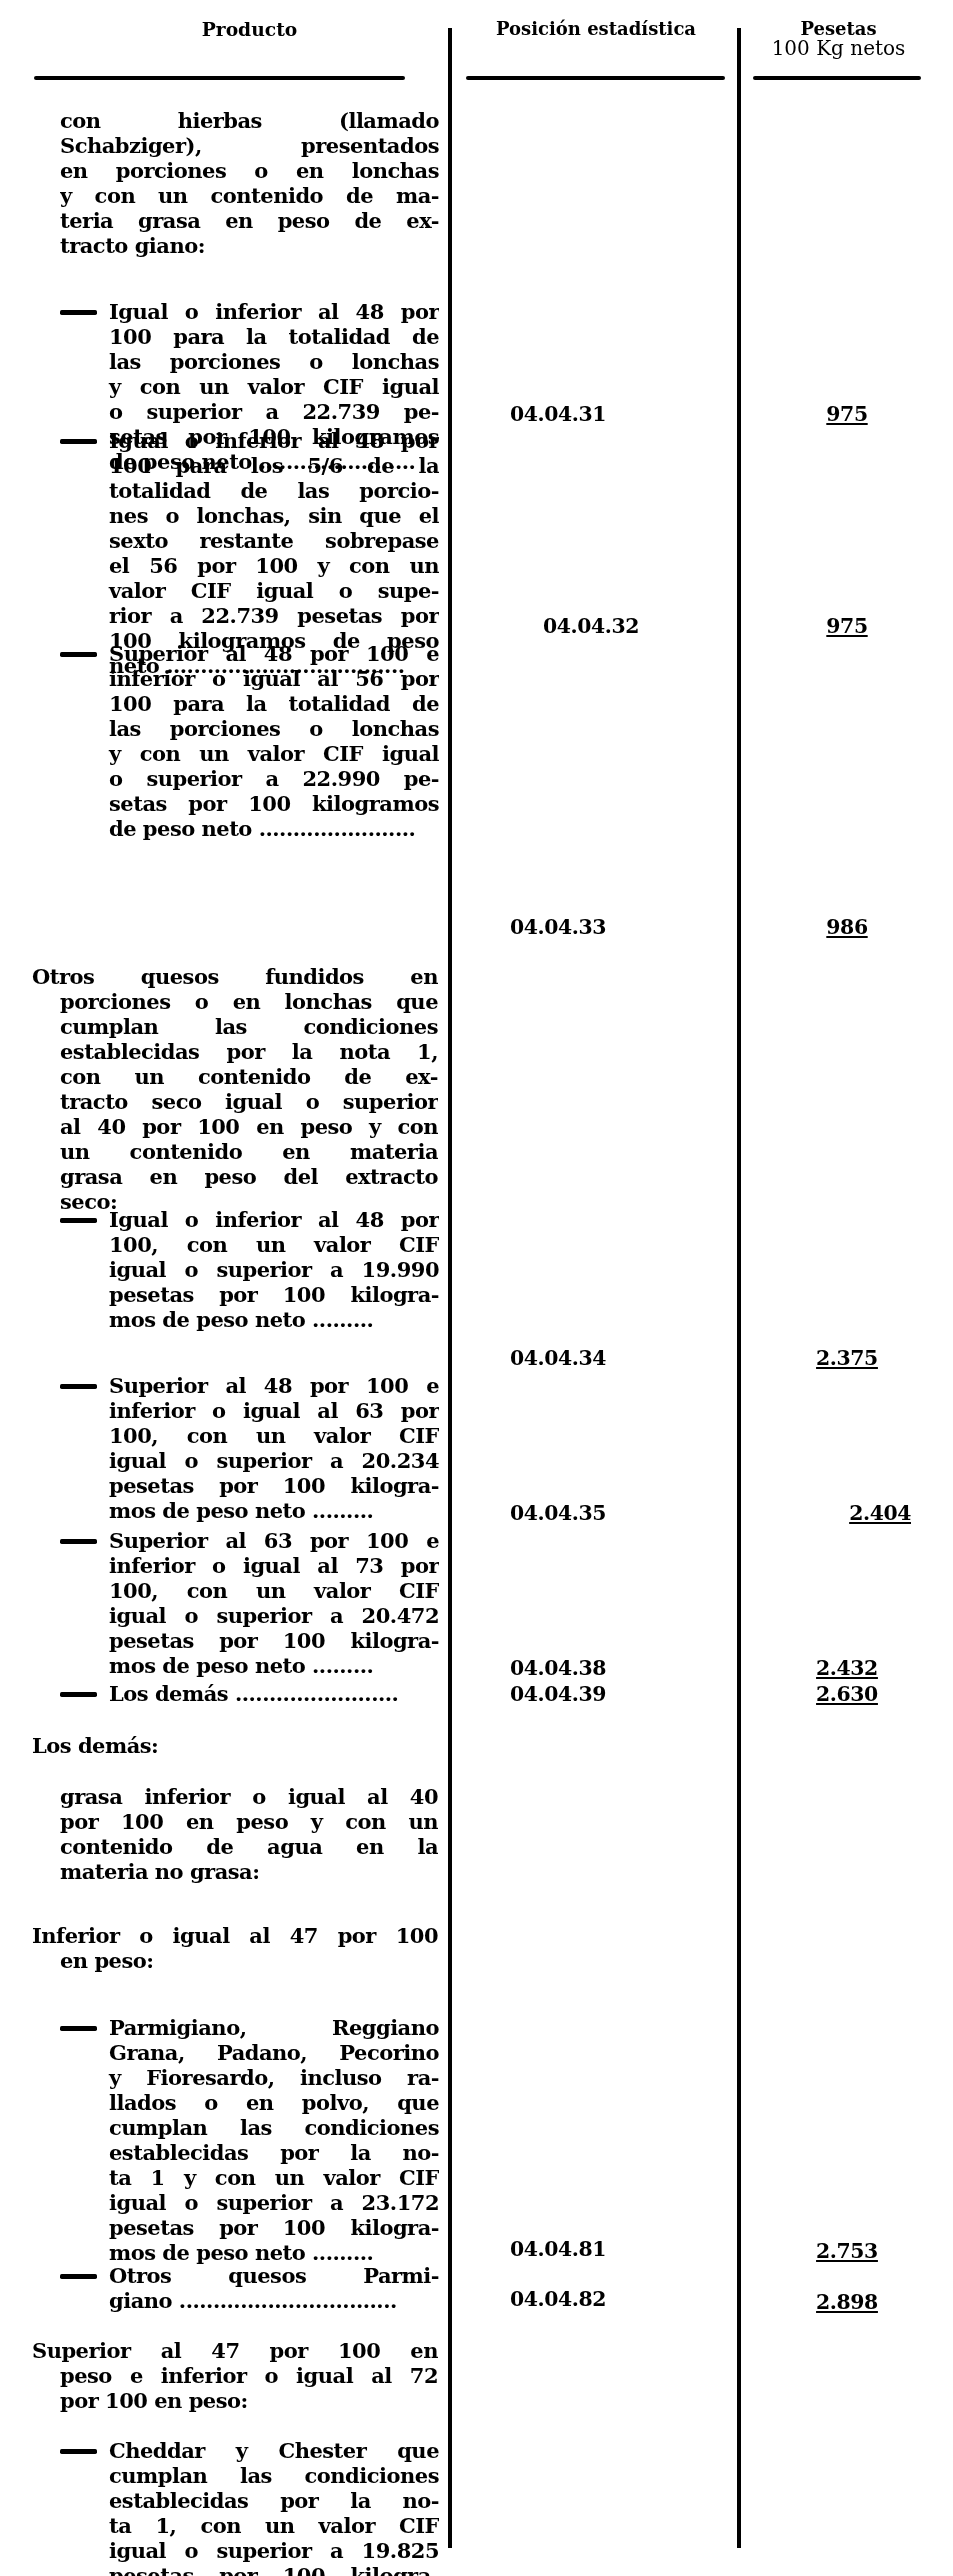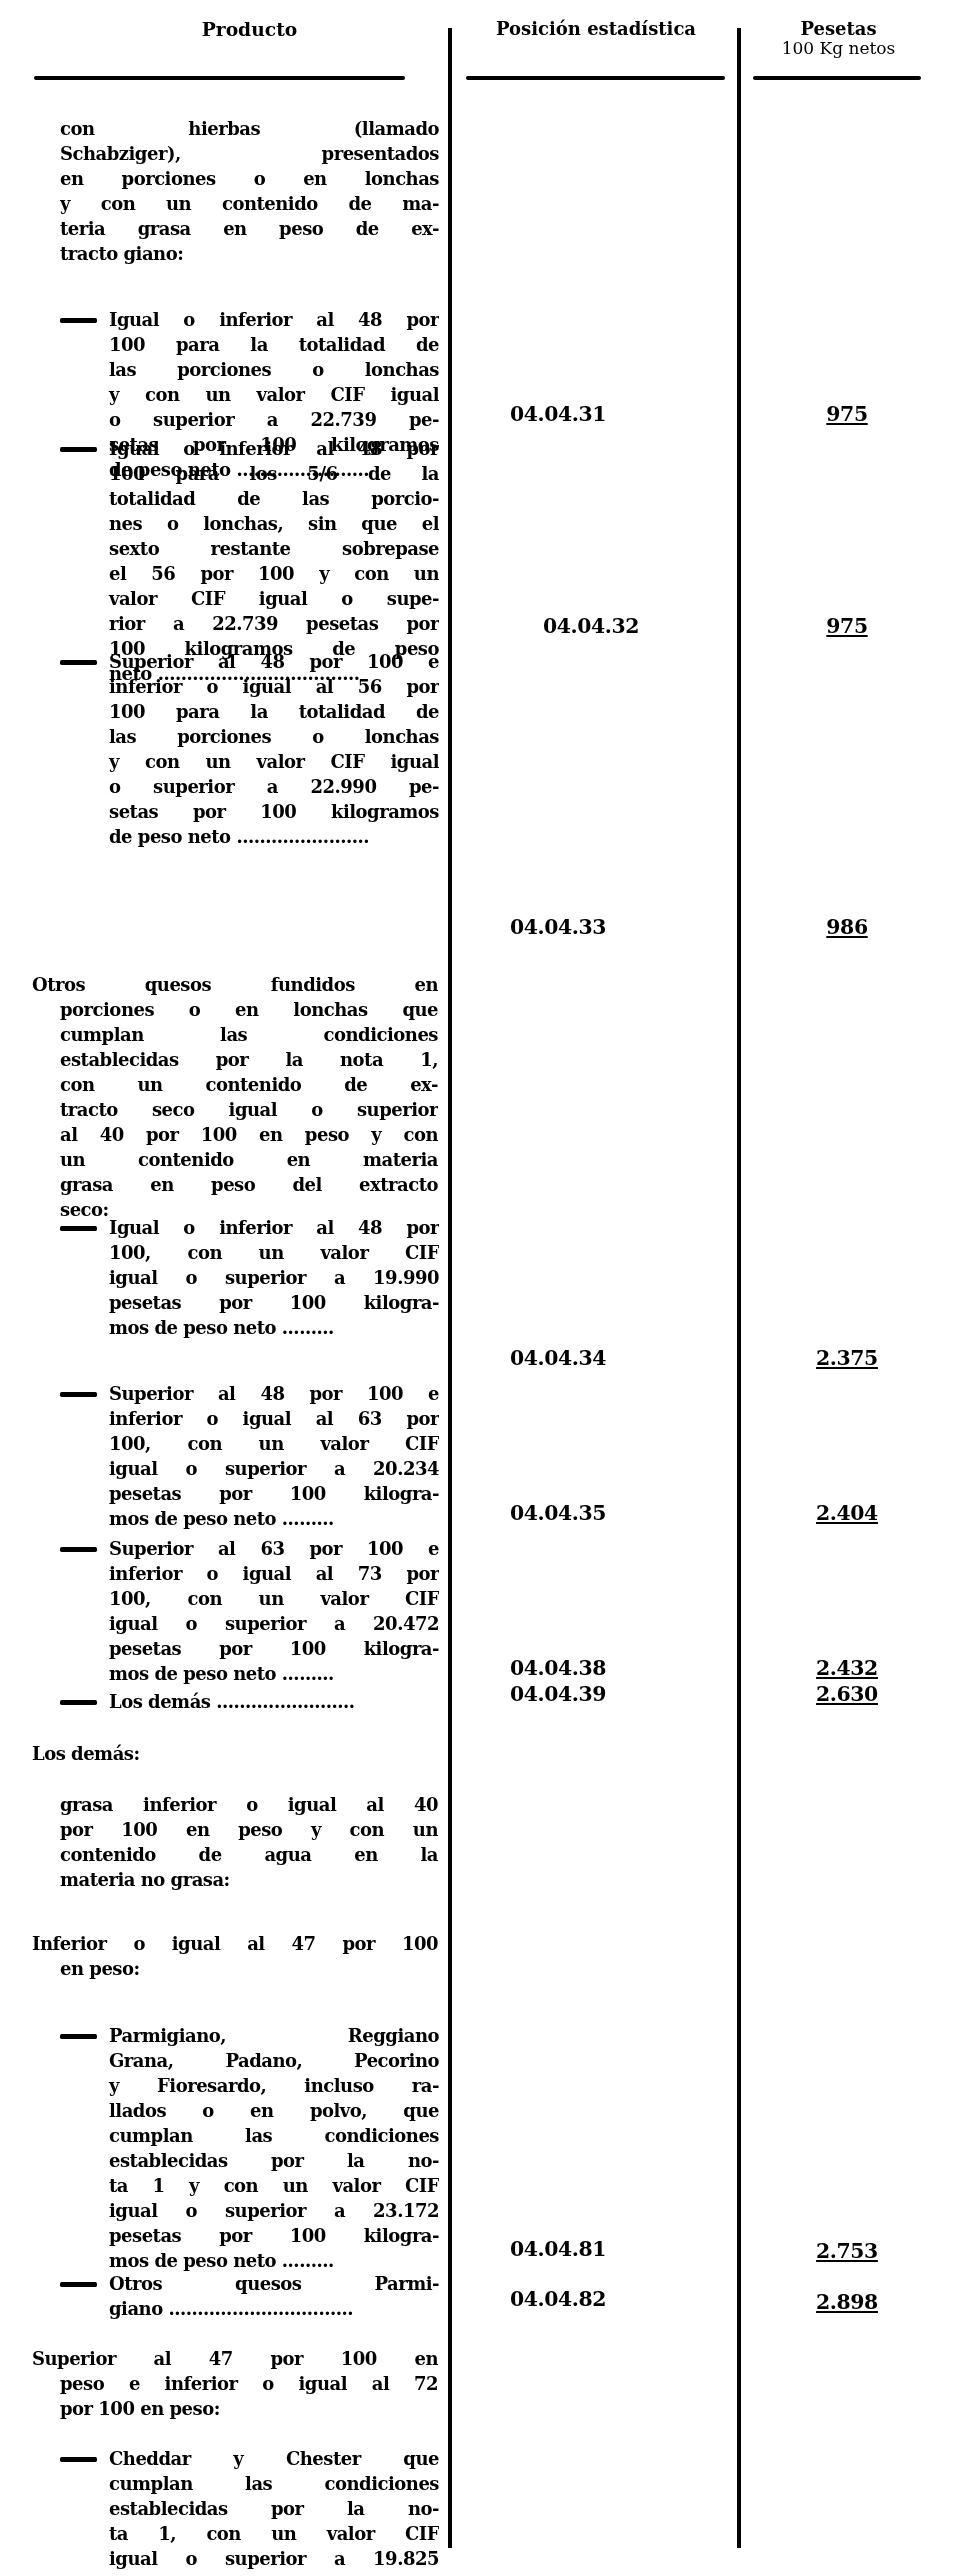--- a/index.html
+++ b/index.html
@@ -1,23 +1,23 @@
 <!DOCTYPE html>
 <html style="font-size:13.6px"><head>
 <meta charset="utf-8">
 <style>
   html, body { margin:0; padding:0; background:#ffffff; }
   body { width:954px; height:2576px; position:relative; overflow:hidden;
          font-family:"DejaVu Serif", "Liberation Serif", serif; color:#000; }
   .hdr { position:absolute; font-weight:bold; font-size:18.7px; text-align:center; line-height:20.4px; }
-  .hdr-small { font-size:17px; line-height:18.7px; }
+  .hdr-small { font-size:20px; line-height:18.7px; }
   .rule-h { position:absolute; height:4.3px; background:#000; border-radius:2.6px; top:76px; }
   .rule-v { position:absolute; width:4.3px; background:#000; }
-  .blk { position:absolute; left:60px; width:379px; font-size:18px; line-height:25px;
-         font-weight:bold; text-align:justify; letter-spacing:-0.5px;margin-top:8px; }
+  .blk { position:absolute; left:60px; width:379px; font-size:21px; line-height:25px;
+         font-weight:bold; text-align:justify; letter-spacing:-0.5px; }
   .blk .ln { display:block; white-space:nowrap; overflow:hidden; text-align-last:justify; }
   .blk .ln.last { text-align-last:left; }
   .lvl0 { left:32px; width:406px; }
   .lvl0 .ln.cont { padding-left:28px; }
   .lvl1 { left:60px; width:379px; }
   .dash { left:60px; width:379px; }
   .dash .ln { padding-left:49px; position:relative; }
   .dash .ln.first::before { content:""; position:absolute; left:0; top:11px; width:37px; height:5.1px; background:#000; border-radius:1.7px; }
   .num { position:absolute; font-weight:bold; font-size:20.4px; line-height:24px; letter-spacing:-0.4px; }
   .code { left:510px; width:95px; text-align:left; }
@@ -112,21 +112,21 @@
 
 <div class="blk dash" style="top:1373px;">
   <span class="ln first">Superior al 48 por 100 e</span>
   <span class="ln">inferior o igual al 63 por</span>
   <span class="ln">100, con un valor CIF</span>
   <span class="ln">igual o superior a 20.234</span>
   <span class="ln">pesetas por 100 kilogra-</span>
   <span class="ln last">mos de peso neto .........</span>
 </div>
 <div class="num code" style="top:1501px;">04.04.35</div>
-<div class="num pts" style="top:1501px;">2.404</div>
+<div class="num pts" style="top:1501px;text-align:right;">2.404</div>
 
 <div class="blk dash" style="top:1528px;">
   <span class="ln first">Superior al 63 por 100 e</span>
   <span class="ln">inferior o igual al 73 por</span>
   <span class="ln">100, con un valor CIF</span>
   <span class="ln">igual o superior a 20.472</span>
   <span class="ln">pesetas por 100 kilogra-</span>
   <span class="ln last">mos de peso neto .........</span>
 </div>
 <div class="num code" style="top:1656px;">04.04.38</div>

